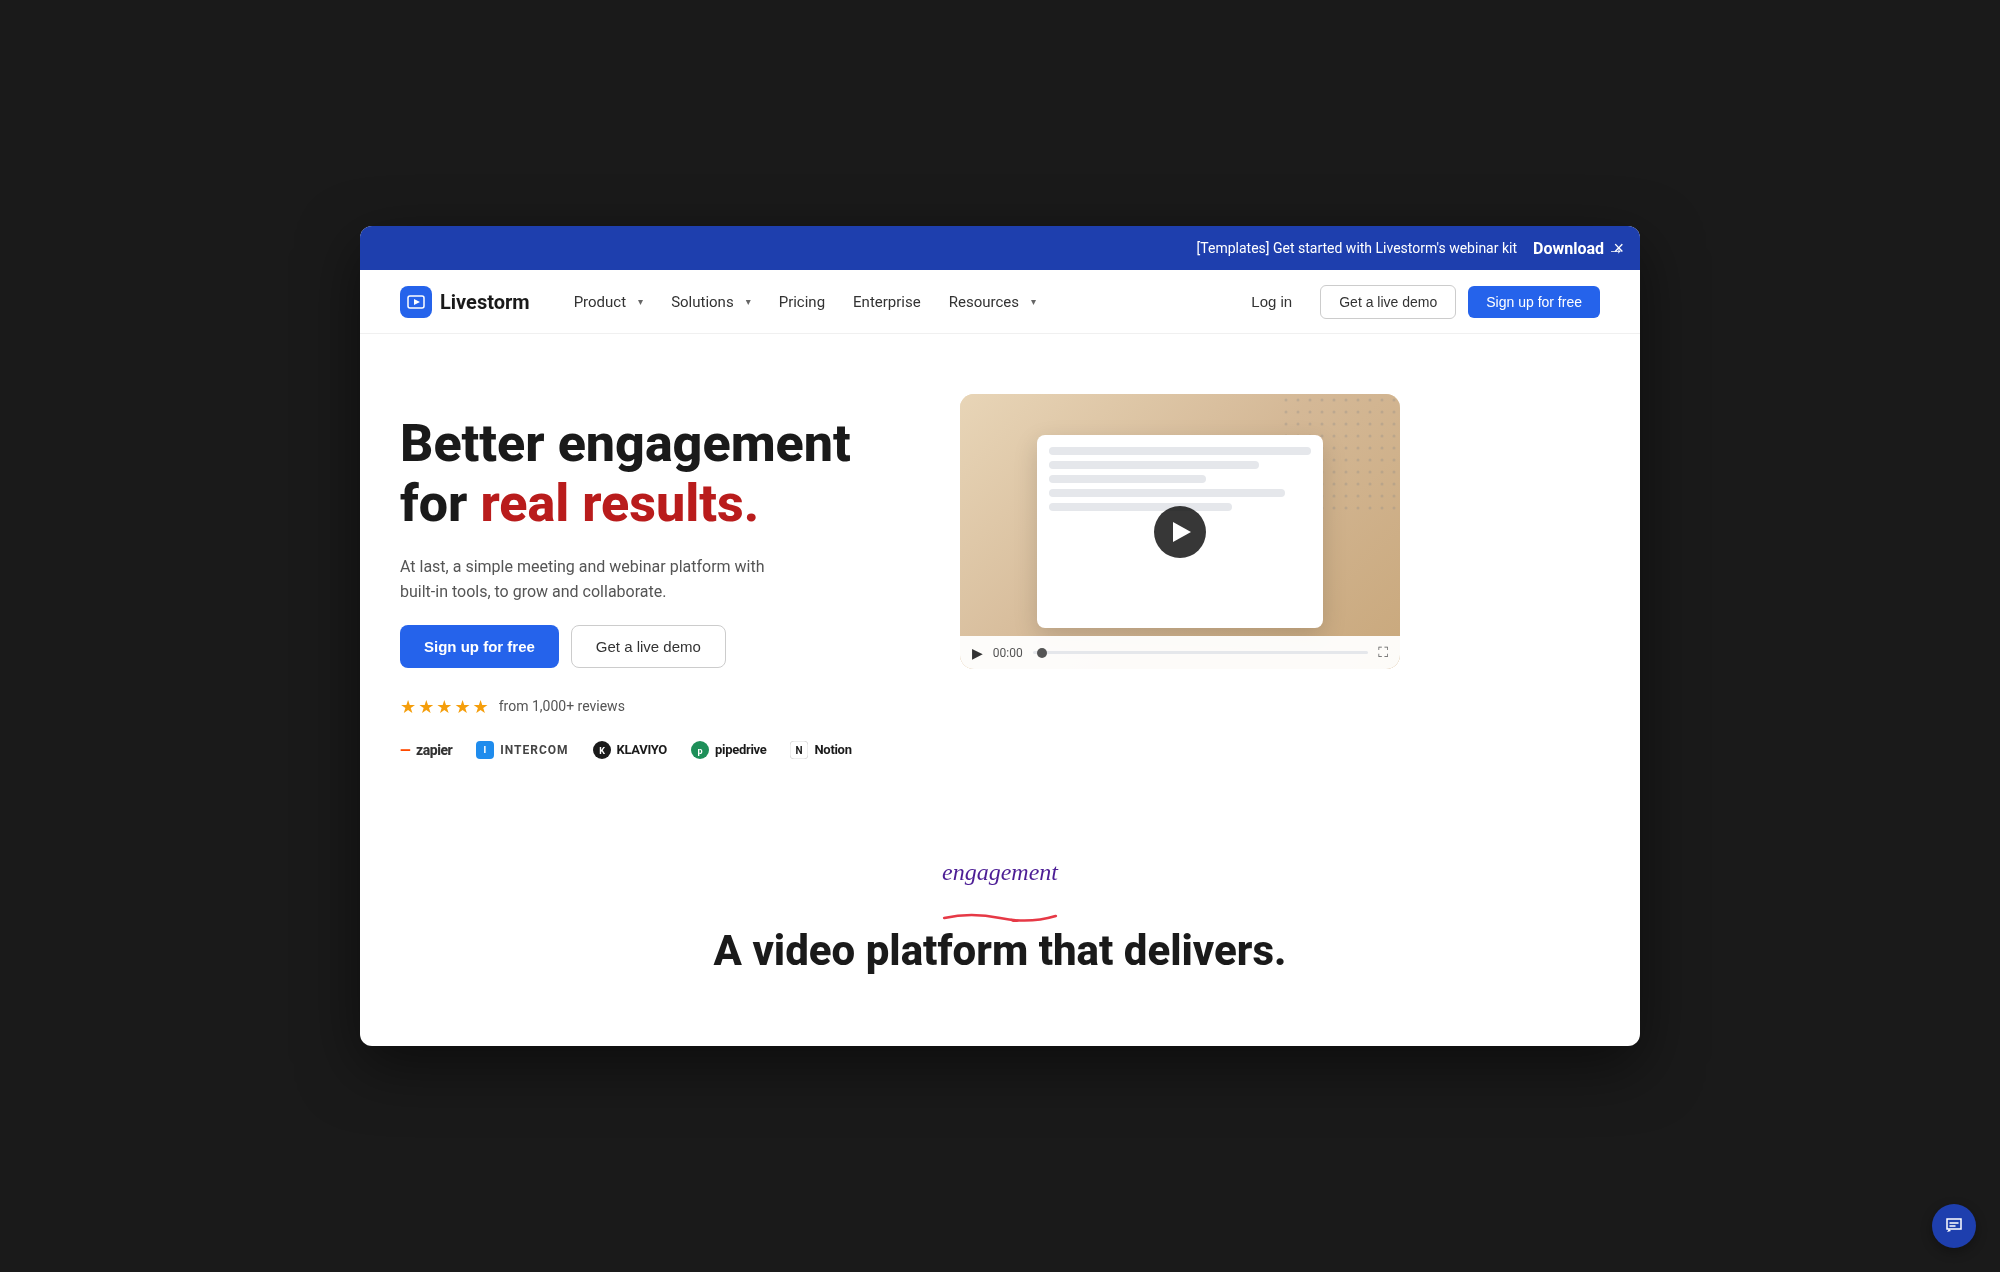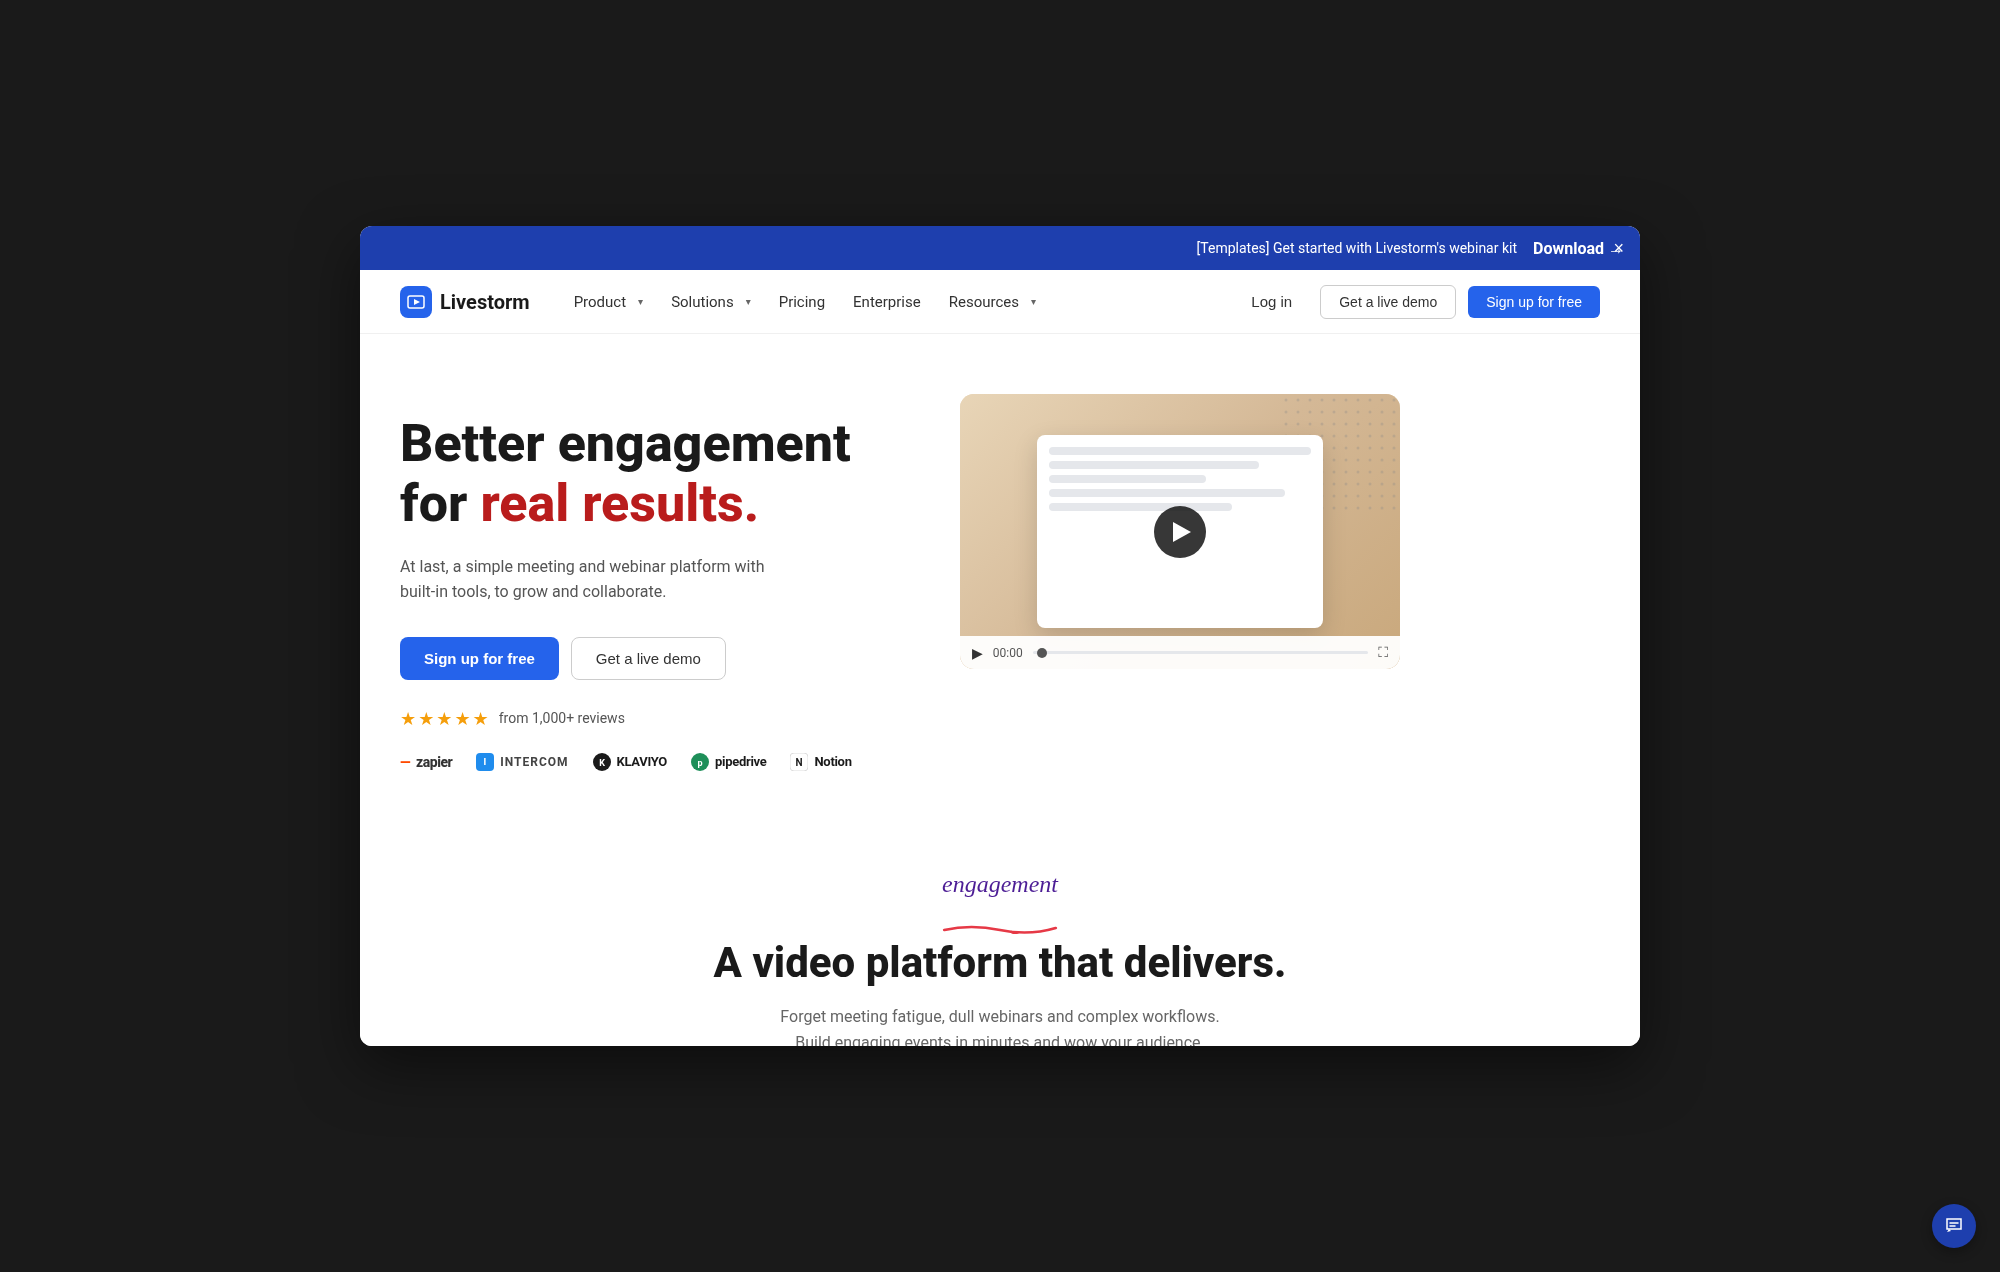--- a/index.html
+++ b/index.html
@@ -174,21 +174,21 @@
       line-height: 1.15;
       margin-bottom: 20px;
     }
     .hero-title-accent {
       color: #b91c1c;
     }
     .hero-subtitle {
       font-size: 16px;
       color: #555;
       line-height: 1.6;
-      margin-bottom: 32px;
+      margin-bottom: 20px;
       max-width: 400px;
     }
     .hero-buttons {
       display: flex;
       gap: 12px;
       margin-bottom: 28px;
     }
     .hero-btn-primary {
       padding: 12px 24px;
       background: #2563eb;
@@ -595,24 +595,20 @@
       <div style="display:inline-block;margin-bottom:8px;">
         <span class="engagement-label">engagement</span>
         <span class="engagement-underline">
           <svg viewBox="0 0 100 12" preserveAspectRatio="none">
             <path d="M 2 8 Q 25 2 50 8 Q 75 14 98 6" stroke="#e63946" stroke-width="2.5" fill="none" stroke-linecap="round"></path>
             <path d="M 60 10 L 68 14" stroke="#e63946" stroke-width="2.5" stroke-linecap="round"></path>
           </svg>
         </span>
       </div>
       <h2 class="section-title">A video platform that delivers.</h2>
-      <p class="section-subtitle">
-        <span>Forget meeting fatigue, dull webinars and complex workflows.</span><br>
-        <span>Build engaging events in minutes and wow your audience.</span>
-      </p>
       
     </div>
 
   </div>
 </div>
 
 <div class="chat-widget">
   <svg width="22" height="22" viewBox="0 0 22 22" fill="none">
     <path d="M4 4h14v10H4z" rx="2" fill="none" stroke="white" stroke-width="1.5"></path>
     <path d="M7 8h8M7 11h5" stroke="white" stroke-width="1.5" stroke-linecap="round"></path>

